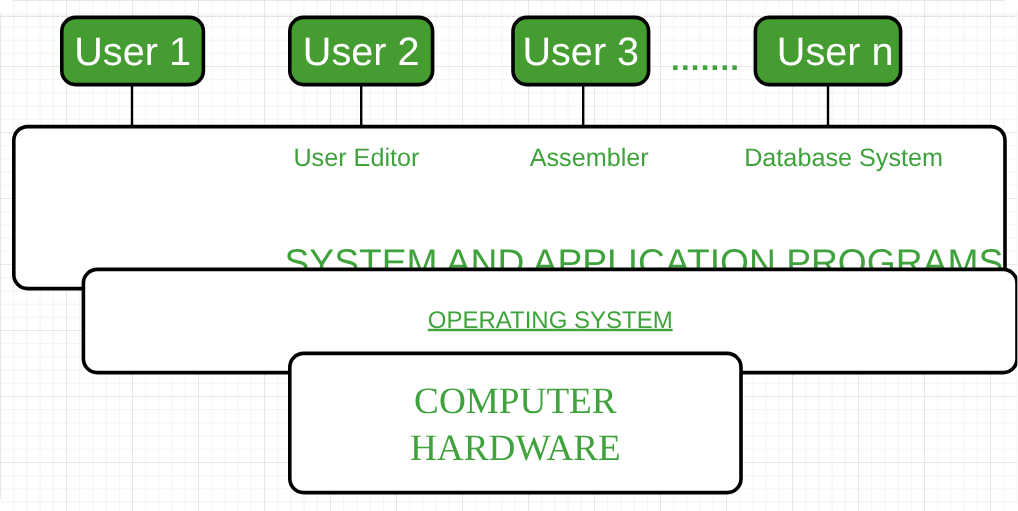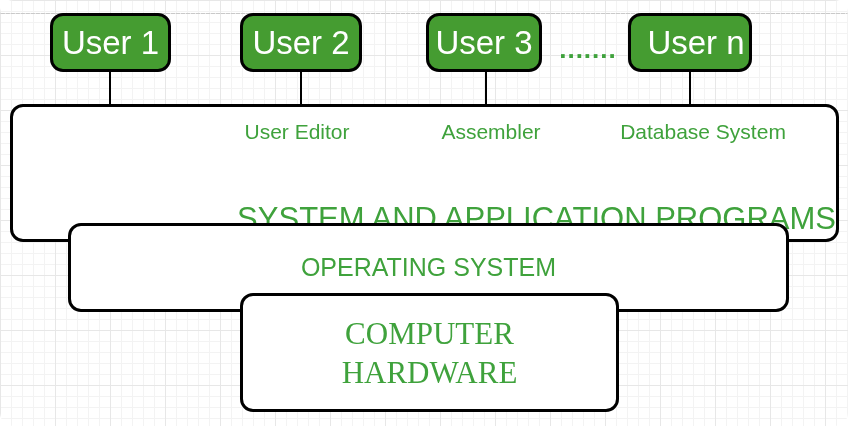--- a/index.html
+++ b/index.html
@@ -105,27 +105,28 @@
     left: 0; right: 0;
     top: 50px;
     text-align: right;
     font-size: 31px;
     line-height: 36px;
     white-space: nowrap;
     margin-top: 44px;
   }
   .os-box {
     left: 68px; top: 223px;
-    width: 721px; height: 89px;
+    width: 781px; height: 89px;
     z-index: 2;
     display: flex;
     align-items: center;
     justify-content: center;
-    font-size: 25px;
+    font-size: 20px;
     white-space: nowrap;
+    text-decoration: underline;
   }
   .hw-box {
     left: 240px; top: 293px;
     width: 379px; height: 119px;
     z-index: 3;
     display: flex;
     align-items: center;
     justify-content: center;
     text-align: center;
     font-size: 31px;

